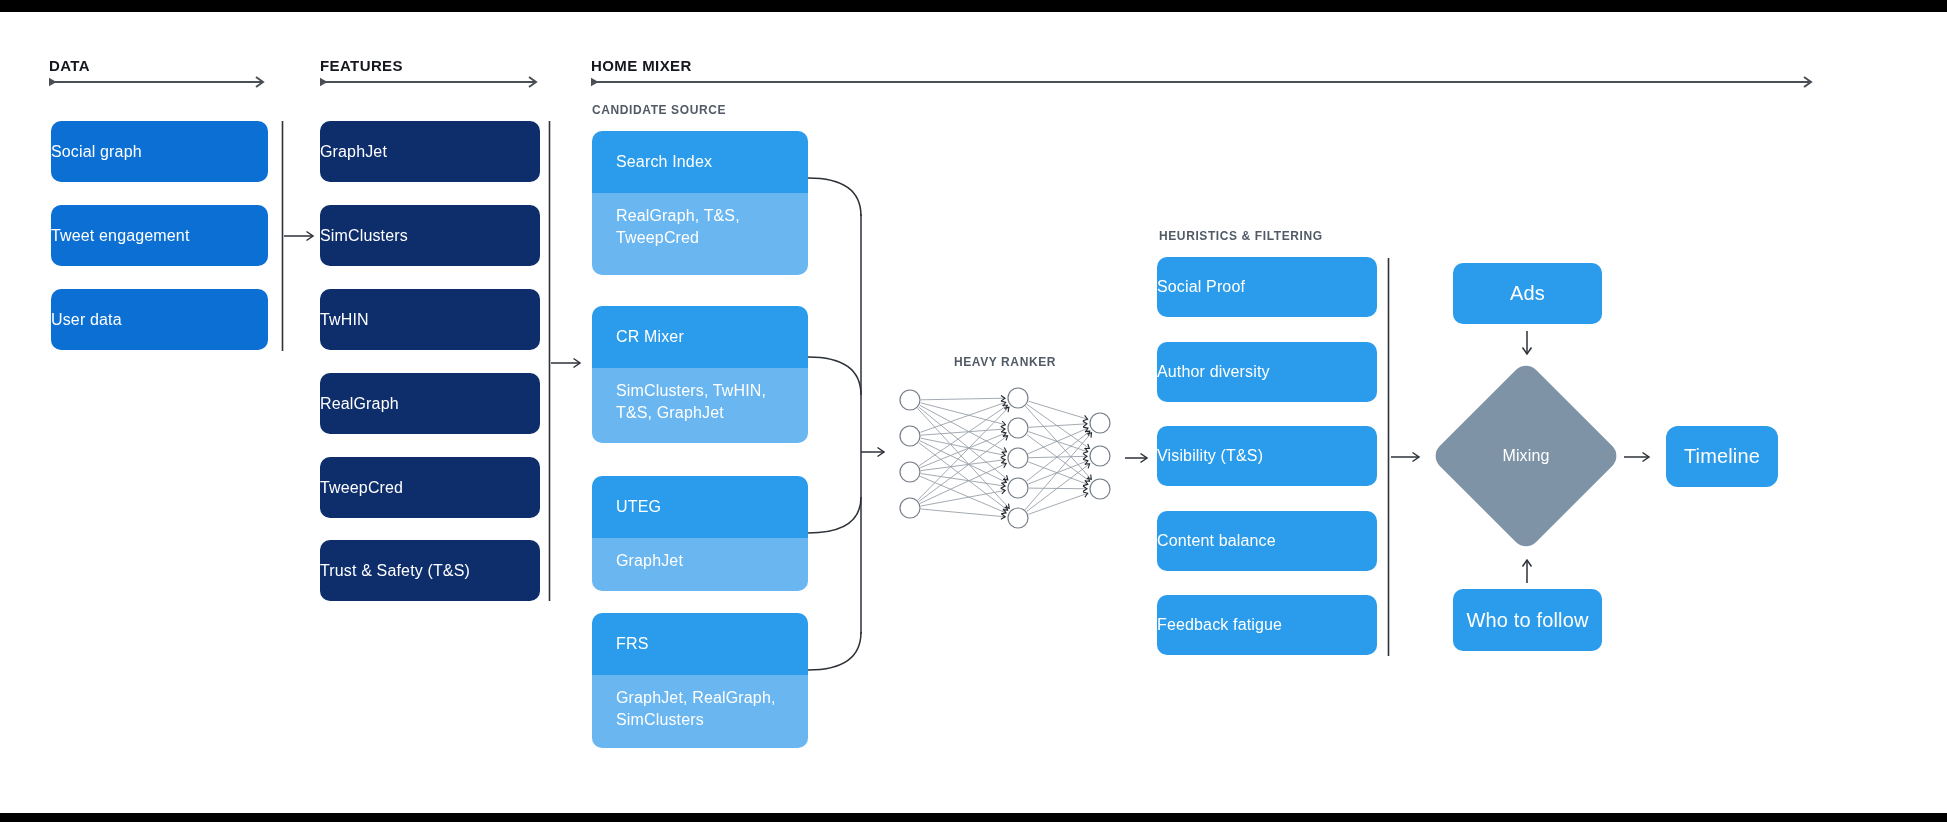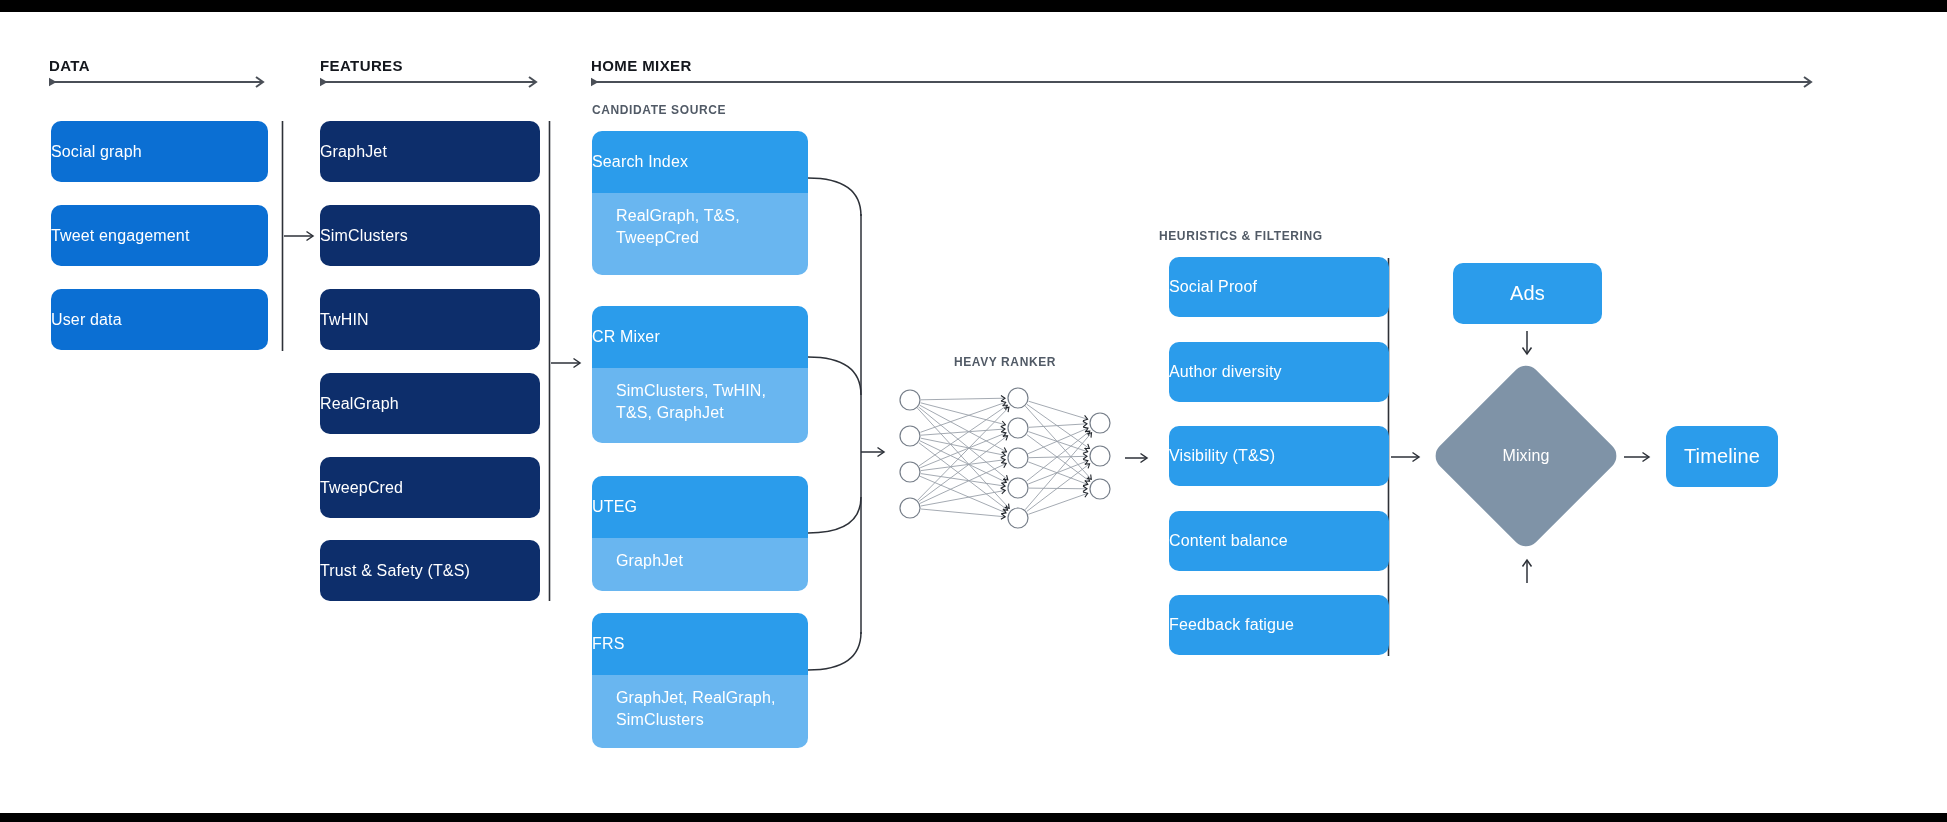--- a/index.html
+++ b/index.html
@@ -11,26 +11,26 @@
   svg.overlay{position:absolute;left:0;top:0;}
 
   .sec-label{position:absolute;font-size:15px;font-weight:bold;color:var(--label-dark,#14171d);letter-spacing:.4px;white-space:nowrap;}
   .sub-label{position:absolute;font-size:12px;font-weight:bold;color:var(--label-gray,#515a66);letter-spacing:.6px;white-space:nowrap;}
 
   .box{position:absolute;border-radius:10px;display:flex;align-items:center;color:#fff;
        font-size:16px;font-weight:500;letter-spacing:.15px;}
   .box .lbl{}
   .data-box{width:217px;height:61px;background:var(--data-blue,#0b6fd3);}
   .feat-box{width:220px;height:61px;background:var(--features-navy,#0d2e6b);}
-  .heur-box{width:220px;height:60px;background:var(--source-blue,#2b9ceb);margin-left:12px;}
+  .heur-box{width:220px;height:60px;background:var(--source-blue,#2b9ceb);}
 
   .cand{position:absolute;width:216px;border-radius:10px;overflow:hidden;display:flex;flex-direction:column;color:#fff;}
   .cand-head{height:62px;flex:0 0 62px;background:var(--source-blue,#2b9ceb);display:flex;align-items:center;
              font-size:16px;font-weight:500;letter-spacing:.15px;}
-  .cand-head .lbl{}
+  .cand-head .lbl{padding-left:24px;}
   .cand-sub{flex:1 1 auto;background:var(--source-light,#69b6f0);font-size:16px;font-weight:500;
             line-height:22px;padding:12px 18px 0 24px;letter-spacing:.15px;}
 
   .mix-box{position:absolute;border-radius:10px;background:var(--source-blue,#2b9ceb);color:#fff;
            display:flex;align-items:center;justify-content:center;font-size:20px;font-weight:500;letter-spacing:.15px;}
   .diamond{position:absolute;left:1458px;top:388px;width:136px;height:136px;border-radius:14px;
            background:var(--diamond-gray,#7f93a7);transform:rotate(45deg);}
   .diamond .dlbl{position:absolute;inset:0;display:flex;align-items:center;justify-content:center;
                  transform:rotate(-45deg);color:#fff;font-size:16px;font-weight:500;letter-spacing:.15px;}
 
@@ -218,17 +218,20 @@
   <div class="box heur-box" style="left:1157px;top:595px">
     <span class="lbl">Feedback fatigue</span>
     </div>
 
   <div class="mix-box" style="left:1453px;top:263px;width:149px;height:61px">
     <span>Ads</span>
     </div>
   <div class="diamond">
     <span class="dlbl">Mixing</span>
     </div>
+  <div class="mix-box" style="left:1453px;top:589px;width:149px;height:62px">
+    <span>Who to follow</span>
+    </div>
   <div class="mix-box" style="left:1666px;top:426px;width:112px;height:61px;border-radius:12px">
     <span>Timeline</span>
     </div>
 
 </div>
 
 </body></html>

